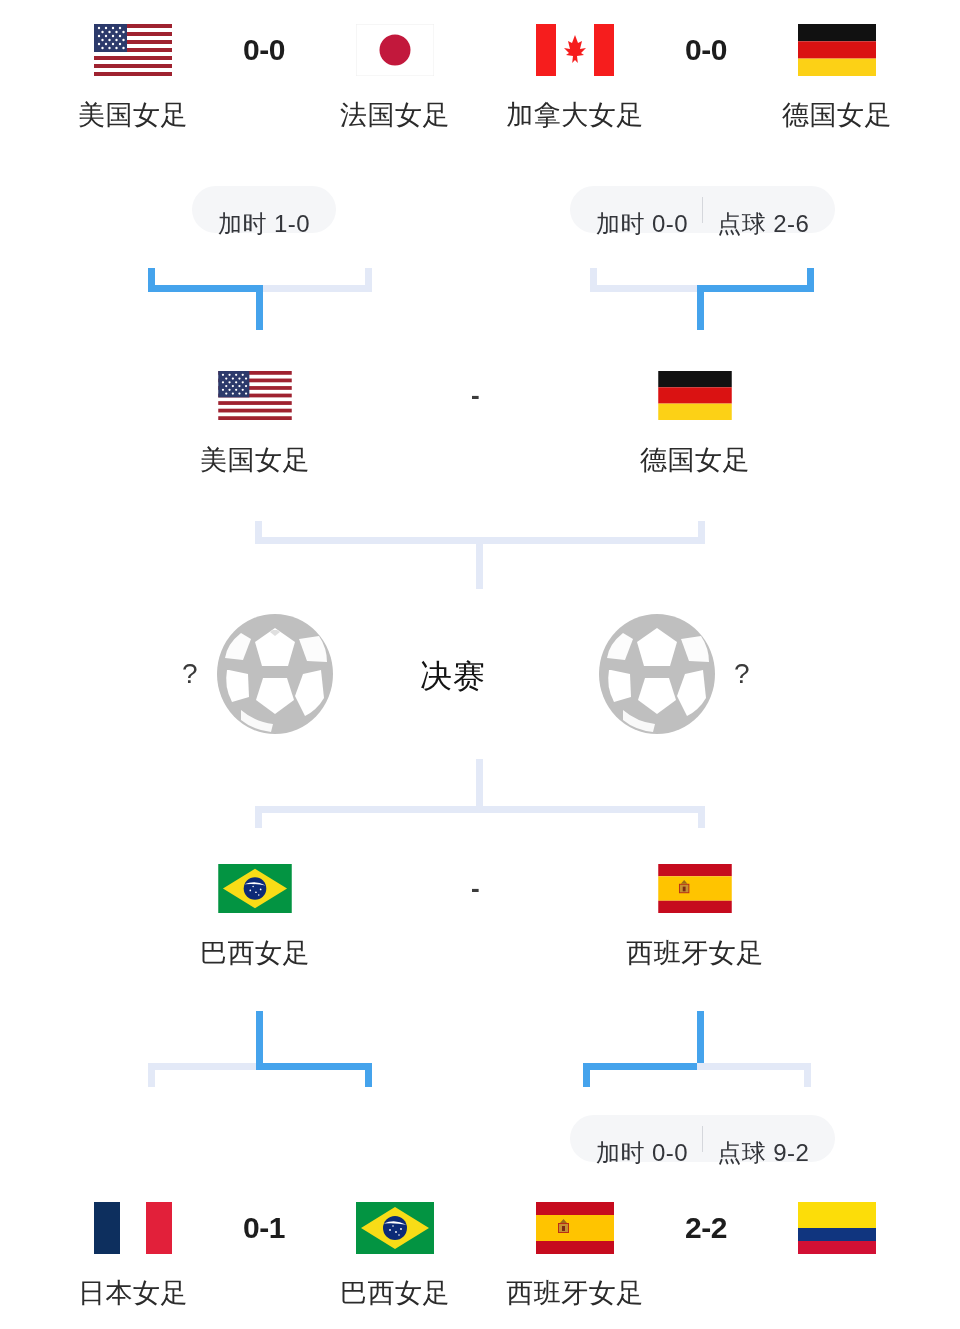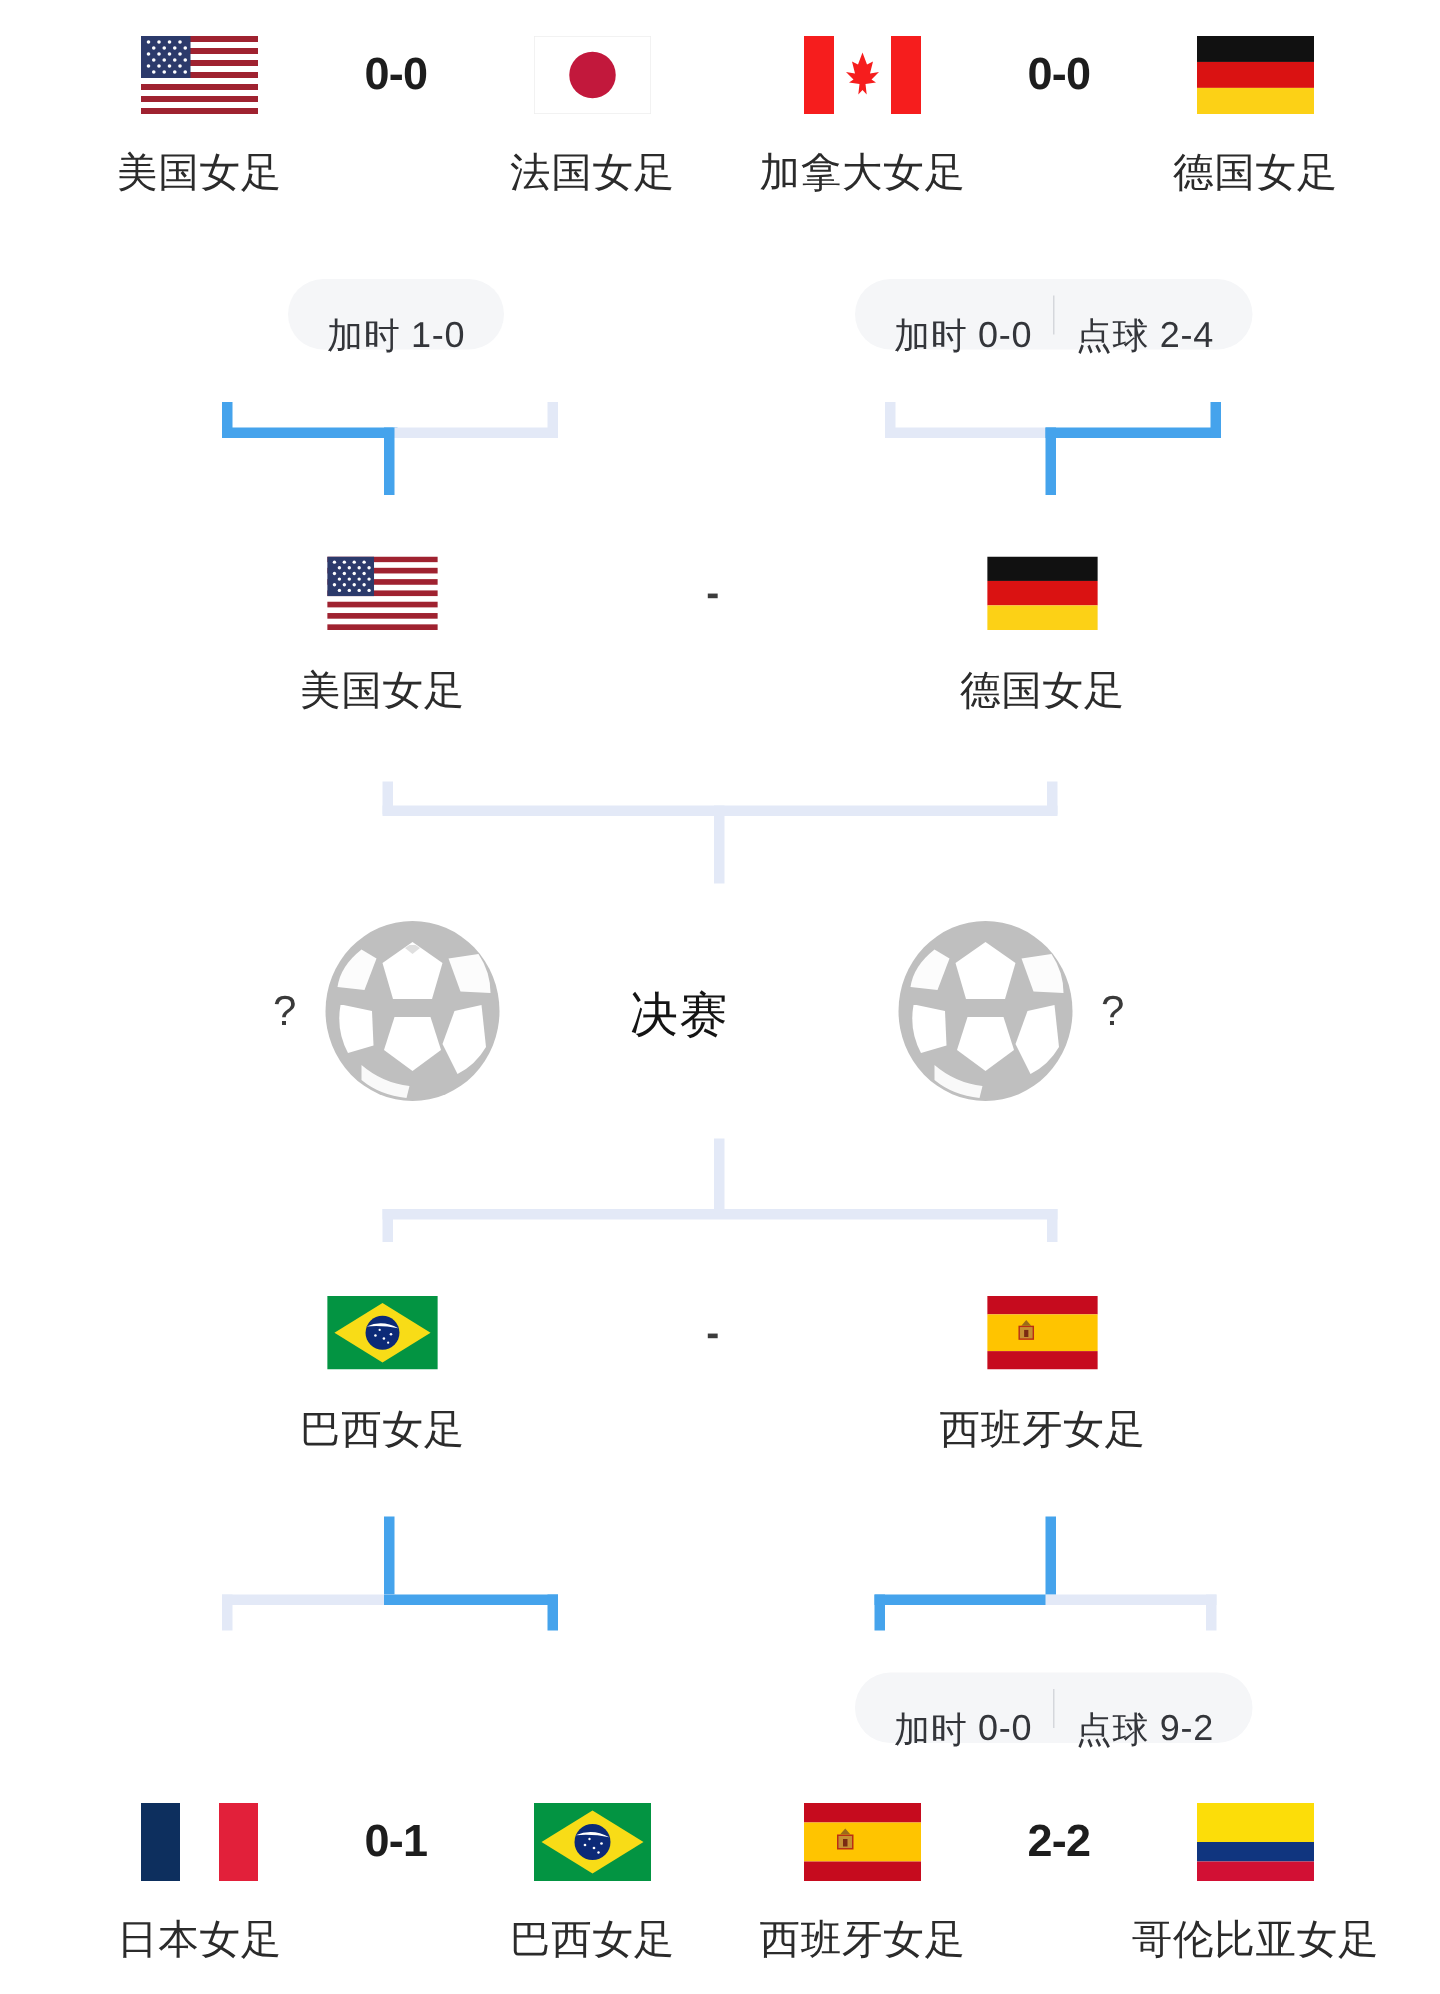--- a/index.html
+++ b/index.html
@@ -211,21 +211,21 @@
   <div class="pill" style="left:192px; top:186px;">
     <span class="pill-text">加时</span>
     <span class="pill-text" style="margin-left:7px;">1-0</span>
   </div>
 
   <div class="pill" style="left:570px; top:186px;">
     <span class="pill-text">加时</span>
     <span class="pill-text" style="margin-left:7px;">0-0</span>
     <span class="pill-sep"></span>
     <span class="pill-text">点球</span>
-    <span class="pill-text" style="margin-left:7px;">2-4</span>
+    <span class="pill-text" style="margin-left:7px;">2-6</span>
   </div>
 
   <div class="seg v" style="left:148px; top:268px; height:24px; background:#45a3ec;"></div>
   <div class="seg h" style="left:148px; top:285px; width:117px; background:#45a3ec;"></div>
   <div class="seg h" style="left:262px; top:285px; width:110px; background:#e3e9f7;"></div>
   <div class="seg v" style="left:365px; top:268px; height:24px; background:#e3e9f7;"></div>
   <div class="seg v" style="left:256px; top:285px; height:45px; background:#45a3ec;"></div>
 
   <div class="seg v" style="left:590px; top:268px; height:24px; background:#e3e9f7;"></div>
   <div class="seg h" style="left:590px; top:285px; width:114px; background:#e3e9f7;"></div>
@@ -455,17 +455,16 @@
     <div class="score">2-2</div>
 
     <div class="team">
       <div class="flagbox">
         <svg class="flag" viewBox="0 0 78 52">
           <rect y="0" width="78" height="26" fill="#fcdd09"></rect>
           <rect y="26" width="78" height="13" fill="#10357f"></rect>
           <rect y="39" width="78" height="13" fill="#d21034"></rect>
         </svg>
       </div>
-      <div class="team-name">哥伦比亚女足</div>
     </div>
   </div>
 
 </div>
 
 </body></html>

